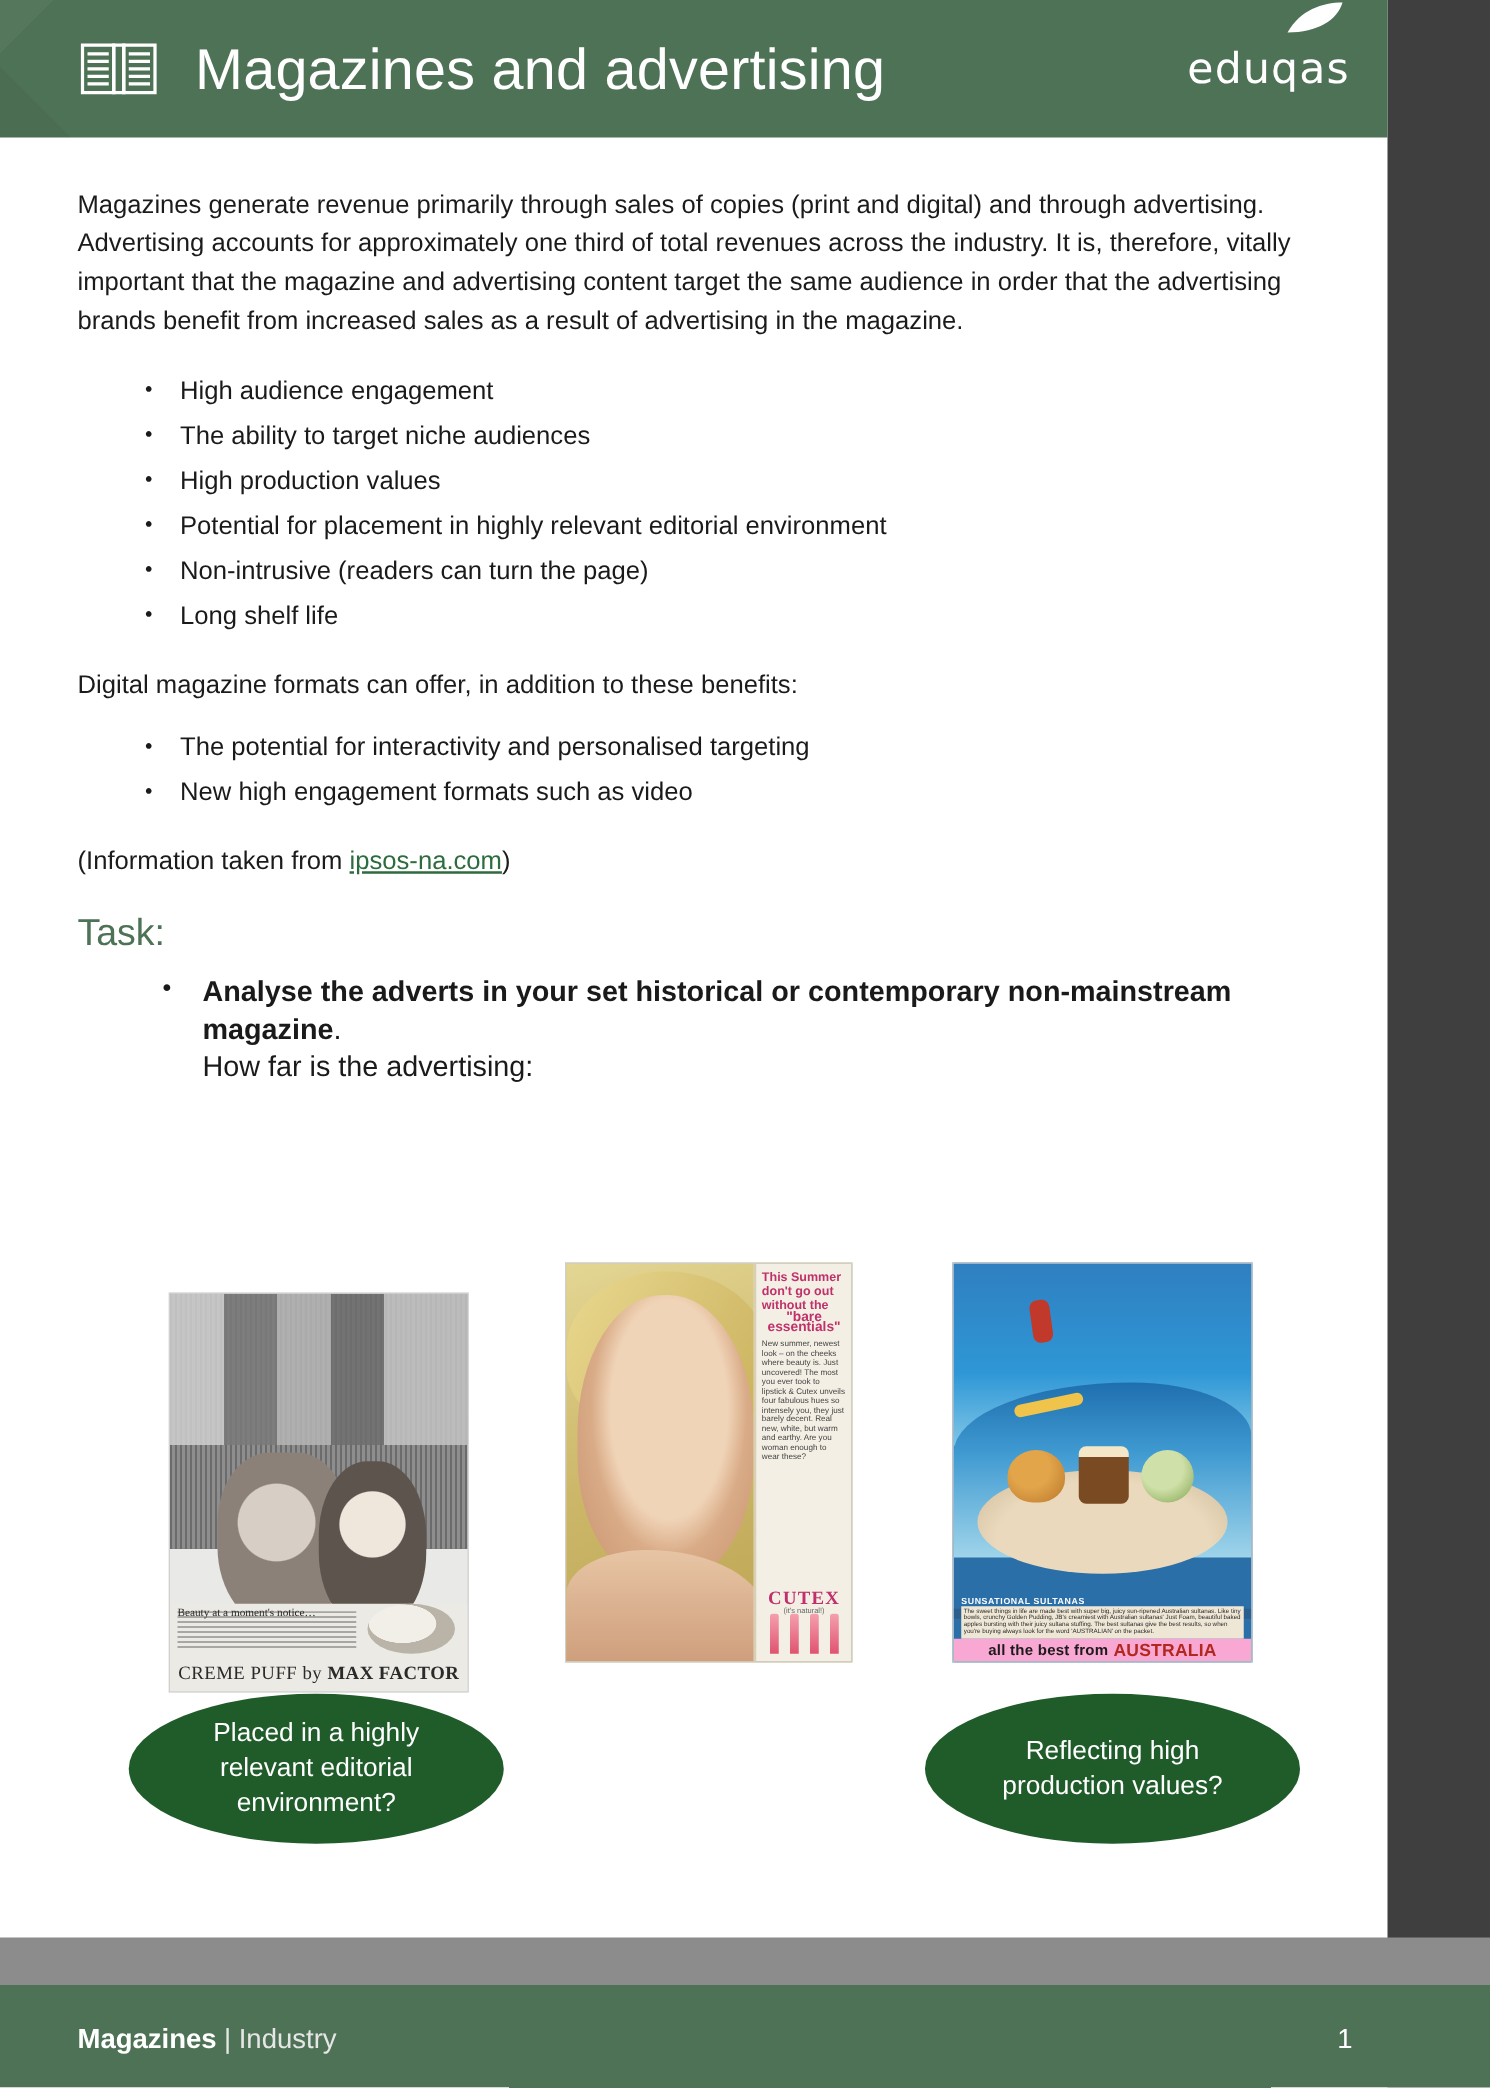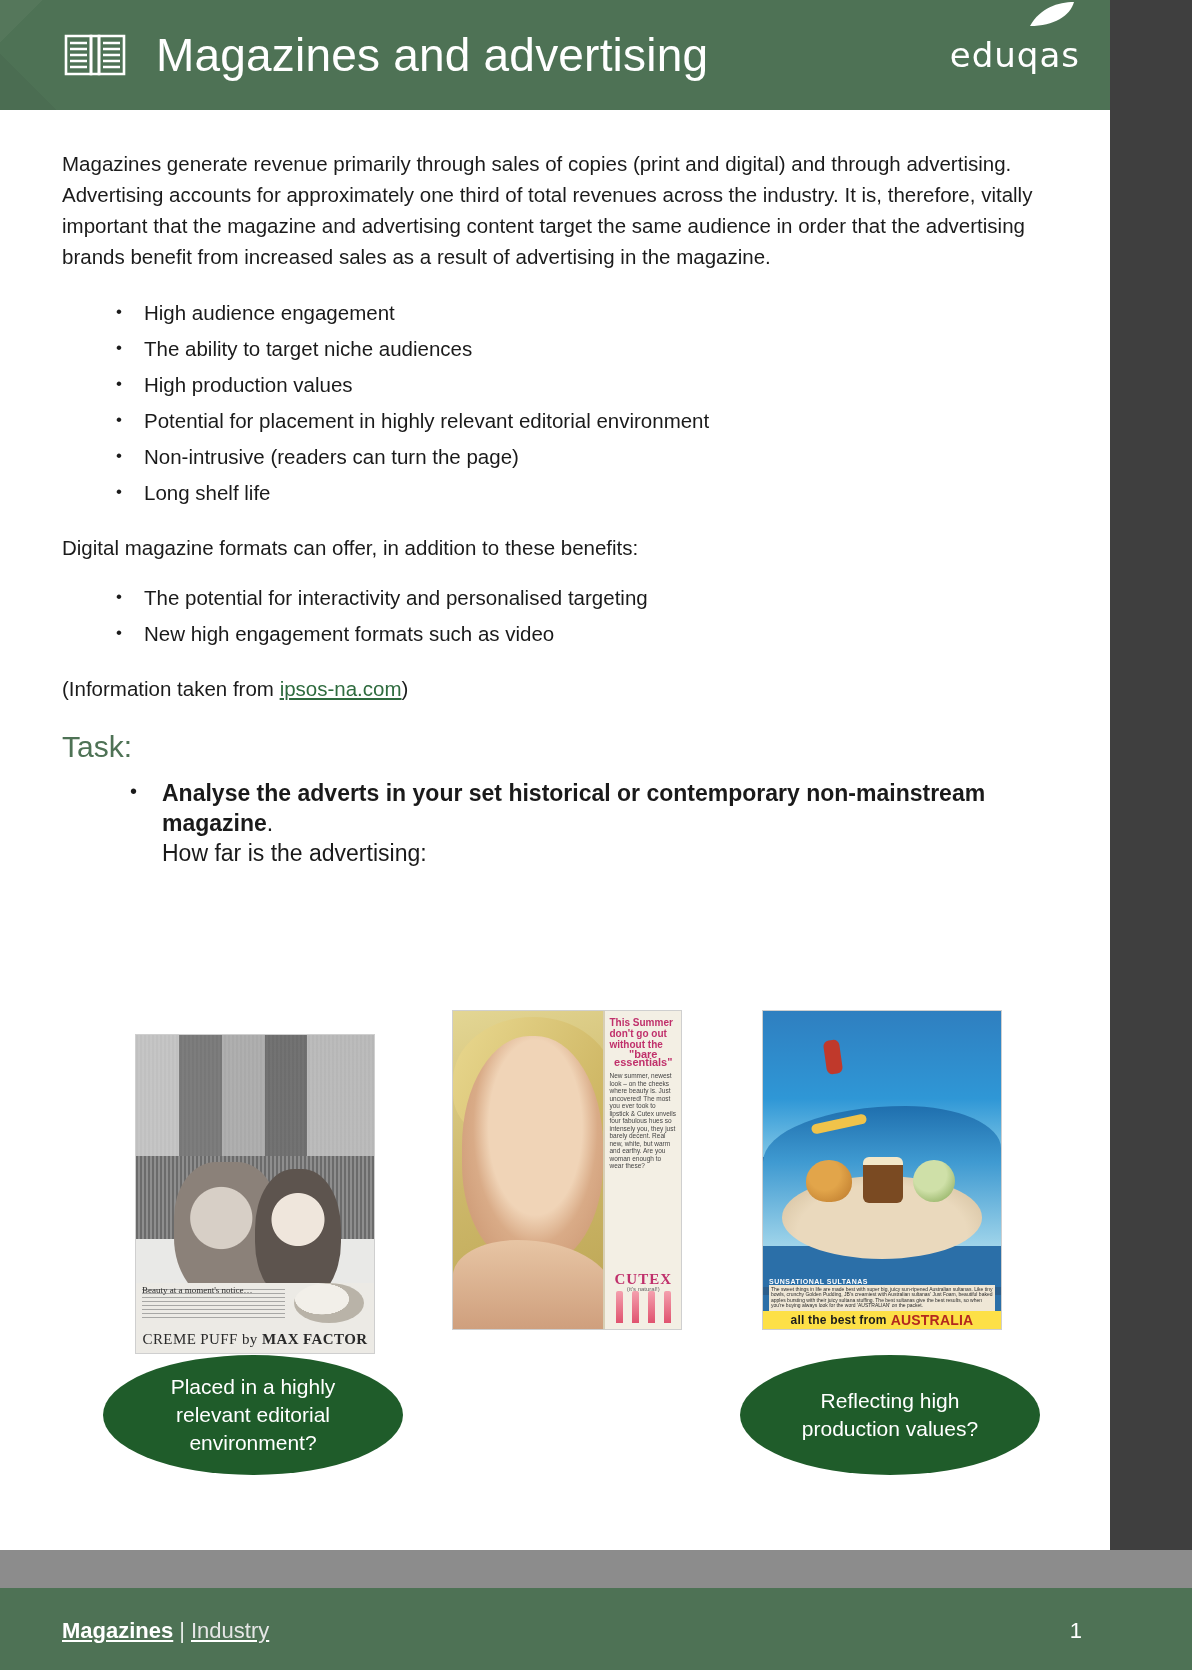--- a/index.html
+++ b/index.html
@@ -206,21 +206,21 @@
   .ad3-sunsational {
     position:absolute; left:6px; bottom:44px; font-size:7px; color:#ffffff;
     letter-spacing:.5px; font-weight:bold;
   }
   .ad3-text {
     position:absolute; left:6px; right:6px; bottom:18px; font-size:5px;
     line-height:5.6px; color:#2a2a2a; background:#efe7d6; padding:2px;
   }
   .ad3-footer {
     position:absolute; left:0; bottom:0; width:100%; height:18px;
-    background:#fde047; color:#1b1b1b; font-size:12px; font-weight:bold;
+    background:#f9a8d4; color:#1b1b1b; font-size:12px; font-weight:bold;
     display:flex; align-items:center; justify-content:center; letter-spacing:.2px;
   }
   .ad3-footer .au { color:#b3281e; font-size:14px; margin-left:4px; }
 
   
   .callouts { position:absolute; left:0; top:1355px; width:1110px; height:140px; }
   .ellipse {
     position:absolute; width:300px; height:120px; border-radius:50%;
     background:#1f5c2a; color:#ffffff;
     display:flex; align-items:center; justify-content:center; text-align:center;
@@ -231,21 +231,21 @@
   .el3 { left:740px; top:0; }
 
   
   .footer-bar {
     position:absolute; left:0; bottom:0; width:1192px; height:82px; background:#4e7255;
   }
   .footer-top-gray {
     position:absolute; left:0; bottom:82px; width:1192px; height:38px; background:#8c8c8c;
   }
   .footer-text {
-    position:absolute; left:62px; bottom:26px; font-size:22px; color:#ffffff;text-decoration:underline;
+    position:absolute; left:62px; bottom:26px; font-size:22px; color:#ffffff;
   }
   .footer-text .b { font-weight:bold; }
   .footer-text .sep { opacity:.85; margin:0 6px; }
   .footer-text .light { color:#e6e6e6; }
   .footer-page {
     position:absolute; right:110px; bottom:26px; font-size:22px; color:#ffffff;
   }
 </style>
 </head>
 <body>

